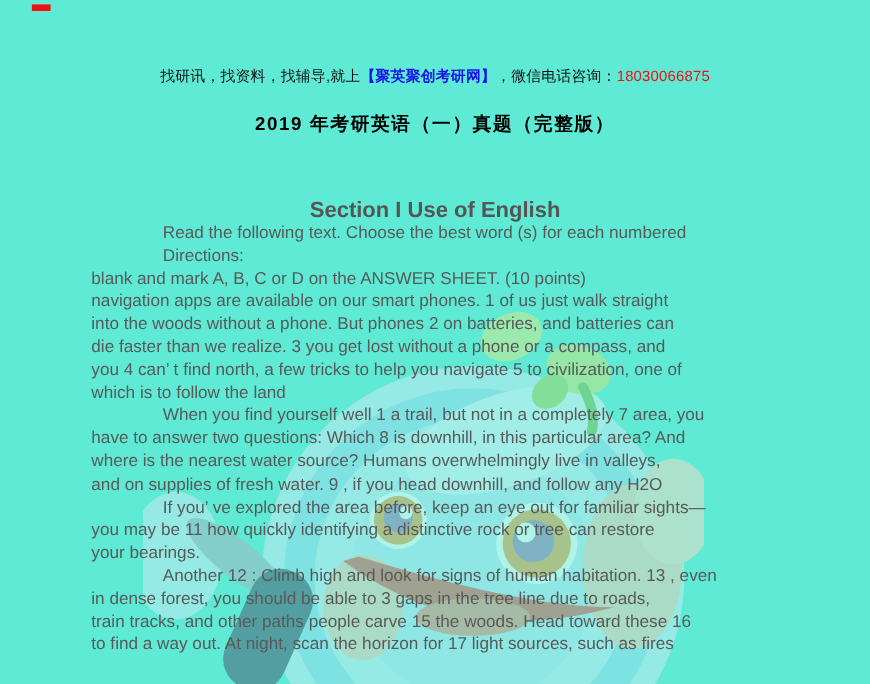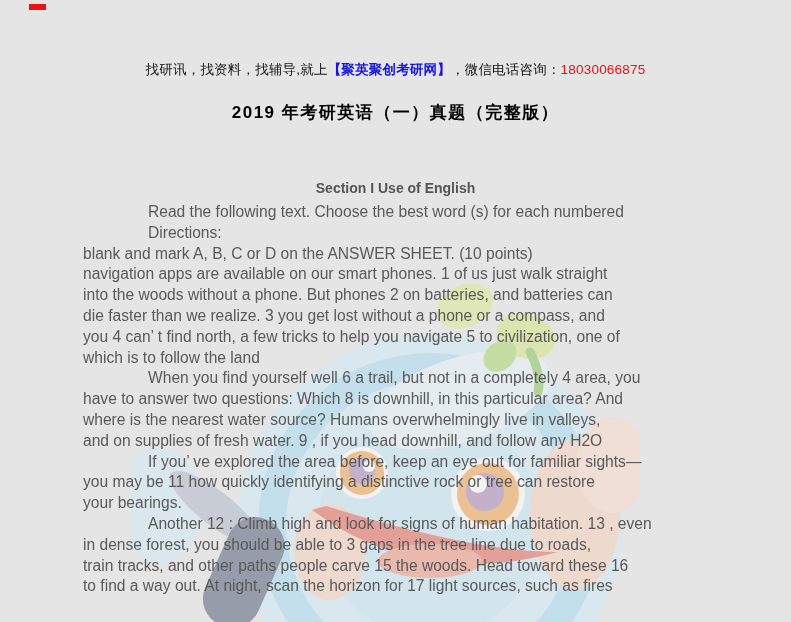--- a/index.html
+++ b/index.html
@@ -1,17 +1,17 @@
 <!DOCTYPE html>
 <html style="--body-gray: #595959; --heading-gray: #555555; --title-black: #000000; --brand-blue: #1414e8; --phone-red: #ee1111;"><head>
 <meta charset="utf-8">
 <style>
   html,body { margin:0; padding:0; background:#ffffff; }
   .page {
-    position:relative; width:791px; height:622px; background:#e5e5e5;
+    position:relative; width:791px; height:622px; background:#5eead4;
     overflow:hidden; font-family:"Liberation Sans","DejaVu Sans",sans-serif;
   }
   .red-mark {
     position:absolute; left:29px; top:4px; width:17px; height:6px;
     background:var(--phone-red,#e02020);
   }
   .watermark {
     position:absolute; left:130px; top:280px; width:510px; height:345px; z-index:0;
   }
   .content { position:absolute; left:0; top:0; right:0; bottom:0; z-index:1; }
@@ -21,21 +21,21 @@
   }
   .promo .brand { color:var(--brand-blue,#1414e8); font-weight:bold; }
   .promo .phone { color:var(--phone-red,#ee1111); }
   .doc-title {
     position:absolute; top:101px; left:0; right:0; margin:0; text-align:center;
     font-size:17px; font-weight:bold; color:var(--title-black,#000);
     letter-spacing:1.5px; white-space:nowrap;
   }
   .section-heading {
     position:absolute; top:180px; left:0; right:0; margin:0; text-align:center;
-    font-size:14px; font-weight:bold; color:var(--heading-gray,#555);
+    font-size:20px; font-weight:bold; color:var(--heading-gray,#555);
   }
   .passage {
     position:absolute; top:202px; left:83px; width:650px;
     color:var(--body-gray,#595959); font-size:15.6px;
   }
   .passage .line { height:20.8px; line-height:20.8px; white-space:nowrap; }
   .passage .line.indent { padding-left:65px; }
 </style>
 </head>
 <body>
@@ -91,21 +91,21 @@
 
     <div class="passage">
         <div class="line indent">Read the following text. Choose the best word (s) for each numbered</div>
         <div class="line indent">Directions:</div>
         <div class="line">blank and mark A, B, C or D on the ANSWER SHEET. (10 points)</div>
         <div class="line">navigation apps are available on our smart phones. 1 of us just walk straight</div>
         <div class="line">into the woods without a phone. But phones 2 on batteries, and batteries can</div>
         <div class="line">die faster than we realize. 3 you get lost without a phone or a compass, and</div>
         <div class="line">you 4 can’ t find north, a few tricks to help you navigate 5 to civilization, one of</div>
         <div class="line">which is to follow the land</div>
-        <div class="line indent">When you find yourself well 6 a trail, but not in a completely 4 area, you</div>
+        <div class="line indent">When you find yourself well 1 a trail, but not in a completely 7 area, you</div>
         <div class="line">have to answer two questions: Which 8 is downhill, in this particular area? And</div>
         <div class="line">where is the nearest water source? Humans overwhelmingly live in valleys,</div>
         <div class="line">and on supplies of fresh water. 9 , if you head downhill, and follow any H2O</div>
         <div class="line indent">If you’ ve explored the area before, keep an eye out for familiar sights—</div>
         <div class="line">you may be 11 how quickly identifying a distinctive rock or tree can restore</div>
         <div class="line">your bearings.</div>
         <div class="line indent">Another 12 : Climb high and look for signs of human habitation. 13 , even</div>
         <div class="line">in dense forest, you should be able to 3 gaps in the tree line due to roads,</div>
         <div class="line">train tracks, and other paths people carve 15 the woods. Head toward these 16</div>
         <div class="line">to find a way out. At night, scan the horizon for 17 light sources, such as fires</div>

